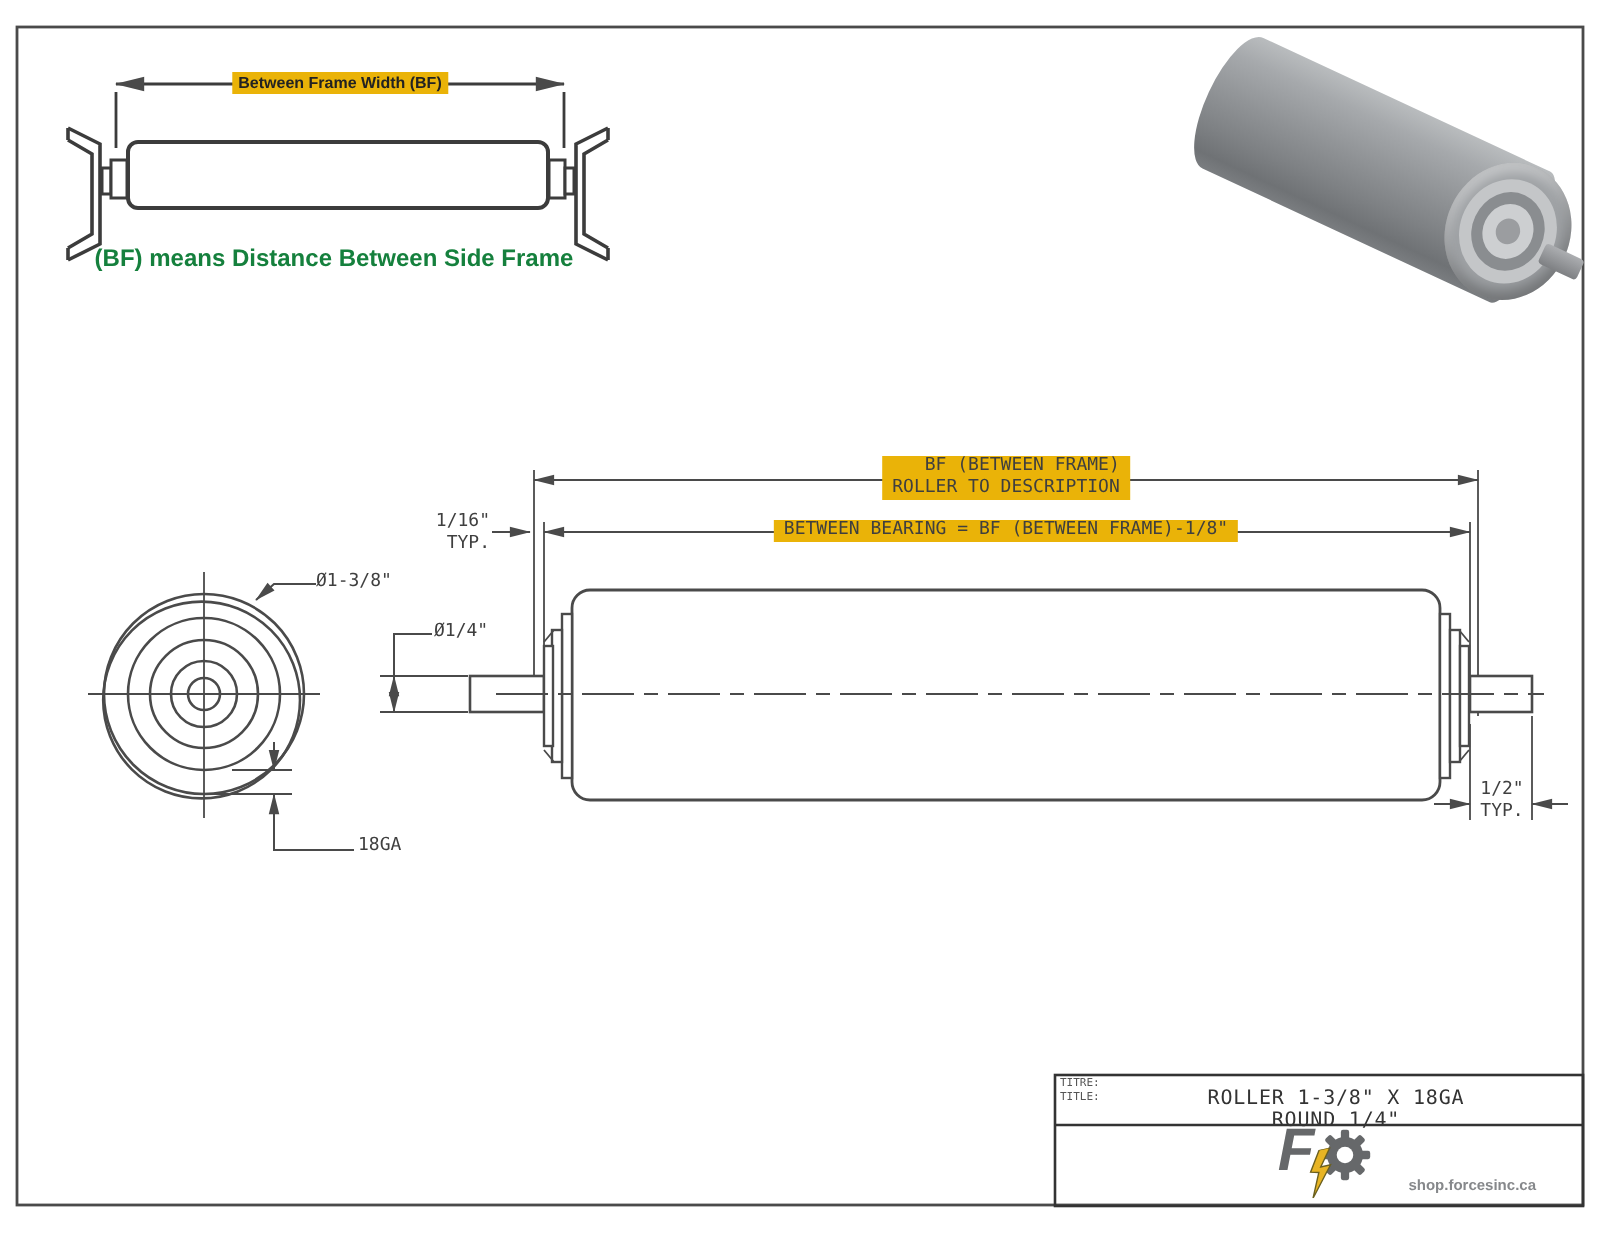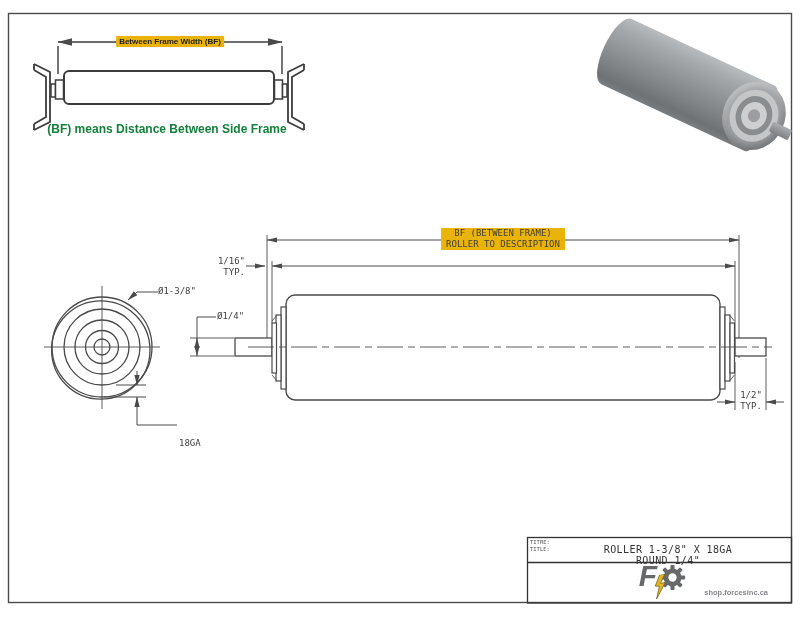--- a/index.html
+++ b/index.html
@@ -159,31 +159,32 @@
       <div class="cap">
         <div class="ring r1"></div>
         <div class="ring r2"></div>
         <div class="ring r3"></div>
         <div class="ring r4"></div>
         <div class="stub"></div>
       </div>
     </div>
   </div>
 
-  <div class="lbl ctr wbg" style="left:503px;top:228px;">
+  <div class="lbl ctr wbg" style="left:503px;top:228px;text-align:right;">
     <div>BF (BETWEEN FRAME)</div>
     <div>ROLLER TO DESCRIPTION</div>
   </div>
+  <div class="lbl ctr wbg" style="left:503px;top:260px;">BETWEEN BEARING = BF (BETWEEN FRAME)-1/8"</div>
   <div class="lbl" style="left:211px;top:256px;width:34px;text-align:right;">
     <div>1/16"</div>
     <div>TYP.</div>
   </div>
   <div class="lbl" style="left:217px;top:311px;">Ø1/4"</div>
   <div class="lbl" style="left:158px;top:286px;">Ø1-3/8"</div>
-  <div class="lbl" style="left:179px;top:438px;">18GA</div>
+  <div class="lbl" style="left:179px;top:418px;">18GA</div>
   <div class="lbl" style="left:728px;top:390px;width:46px;text-align:center;">
     <div>1/2"</div>
     <div>TYP.</div>
   </div>
 
   <div class="tb-small">
     <div>TITRE:</div>
     <div>TITLE:</div>
   </div>
   <div class="tb-title ctr">ROLLER 1-3/8" X 18GA ROUND 1/4"</div>

